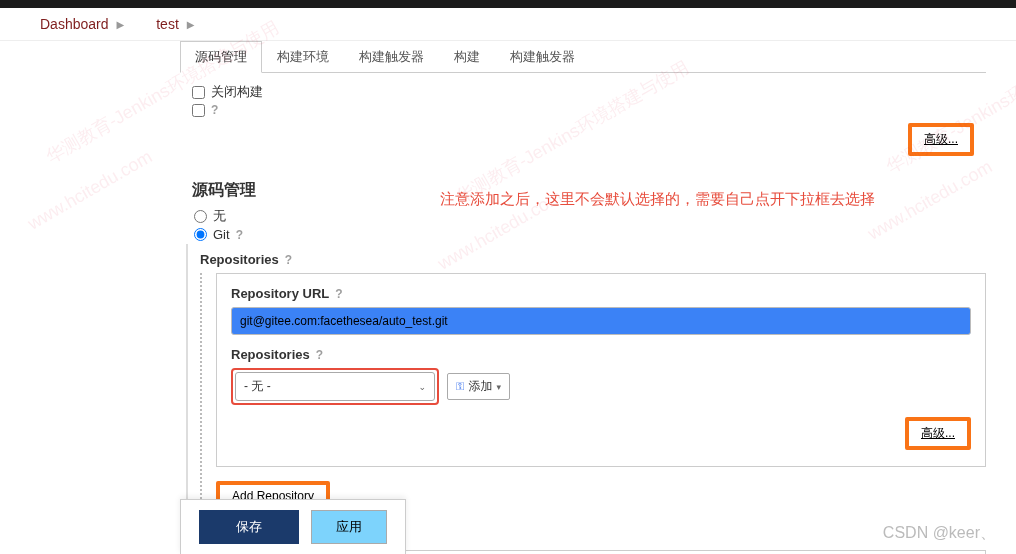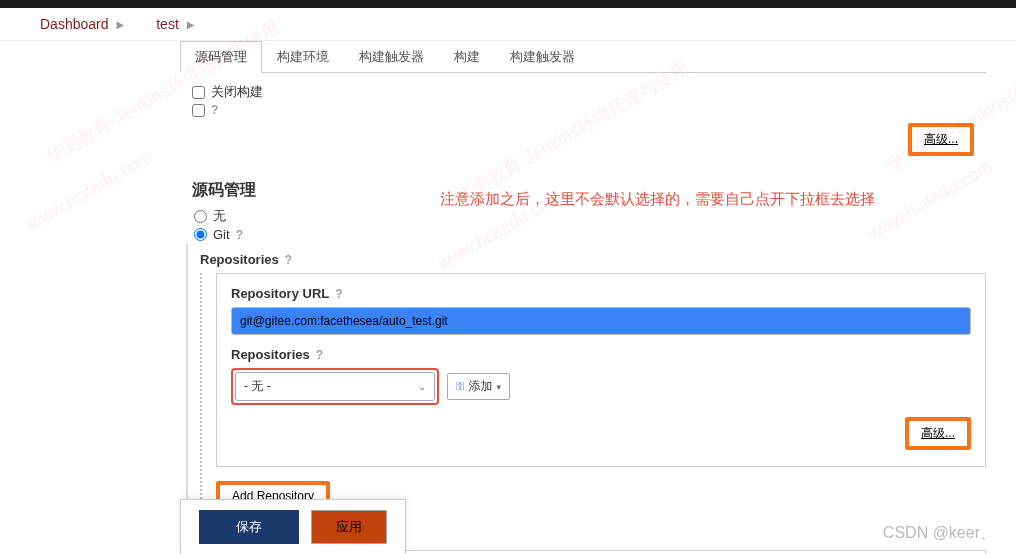--- a/index.html
+++ b/index.html
@@ -30,21 +30,21 @@
 .cred-row { display: flex; align-items: center; gap: 8px; }
 .select-box { border: 2px solid #e74c3c; border-radius: 4px; padding: 2px; display: inline-block; }
 .select-inner { width: 200px; padding: 5px 8px; border: 1px solid #aaa; border-radius: 3px; font-size: 12px; background: #fff; display: flex; justify-content: space-between; align-items: center; }
 .add-btn { border: 1px solid #aaa; padding: 4px 8px; font-size: 12px; display: flex; align-items: center; gap: 4px; border-radius: 2px; background: #fff; cursor: pointer; }
 .key-icon { color: #2563eb; font-size: 11px; }
 .annotation { color: #e74c3c; font-size: 15px; position: absolute; top: 190px; left: 440px; }
 .del-badge { background: #c0392b; color: #fff; font-weight: bold; padding: 2px 8px; font-size: 11px; border-radius: 2px; position: absolute; right: 6px; top: 6px; }
 .branch-box { border: 1px solid #ccc; padding: 10px 14px 2px 14px; margin-top: 8px; position: relative; }
 .footer { position: fixed; bottom: 0; left: 180px; background: #fff; border: 1px solid #ccc; border-bottom: none; padding: 10px 18px; display: flex; gap: 12px; box-shadow: 0 -2px 6px rgba(0,0,0,0.08); }
 .btn-primary { background: #1b3a6b; color: #fff; border: 1px solid #1b3a6b; padding: 7px 36px; font-size: 13px; cursor: pointer; }
-.btn-secondary { background: #c2410c; border: 1px solid #aaa; padding: 7px 24px; font-size: 13px; cursor: pointer; }
+.btn-secondary { background: #7dd3fc; border: 1px solid #aaa; padding: 7px 24px; font-size: 13px; cursor: pointer; }
 .watermark { position: absolute; color: rgba(220,20,60,0.08); font-size: 18px; transform: rotate(-30deg); pointer-events: none; font-weight: 500; white-space: nowrap; }
 .csdn { position: absolute; bottom: 10px; right: 20px; color: #bbb; font-size: 16px; }
 .chevron { font-size: 9px; color: #666; }
 </style>
 </head>
 <body>
 
 <div class="watermark" style="top:80px; left:30px;">华测教育-Jenkins环境搭建与使用</div>
 <div class="watermark" style="top:180px; left:20px;">www.hcitedu.com</div>
 <div class="watermark" style="top:120px; left:440px;">华测教育-Jenkins环境搭建与使用</div>

